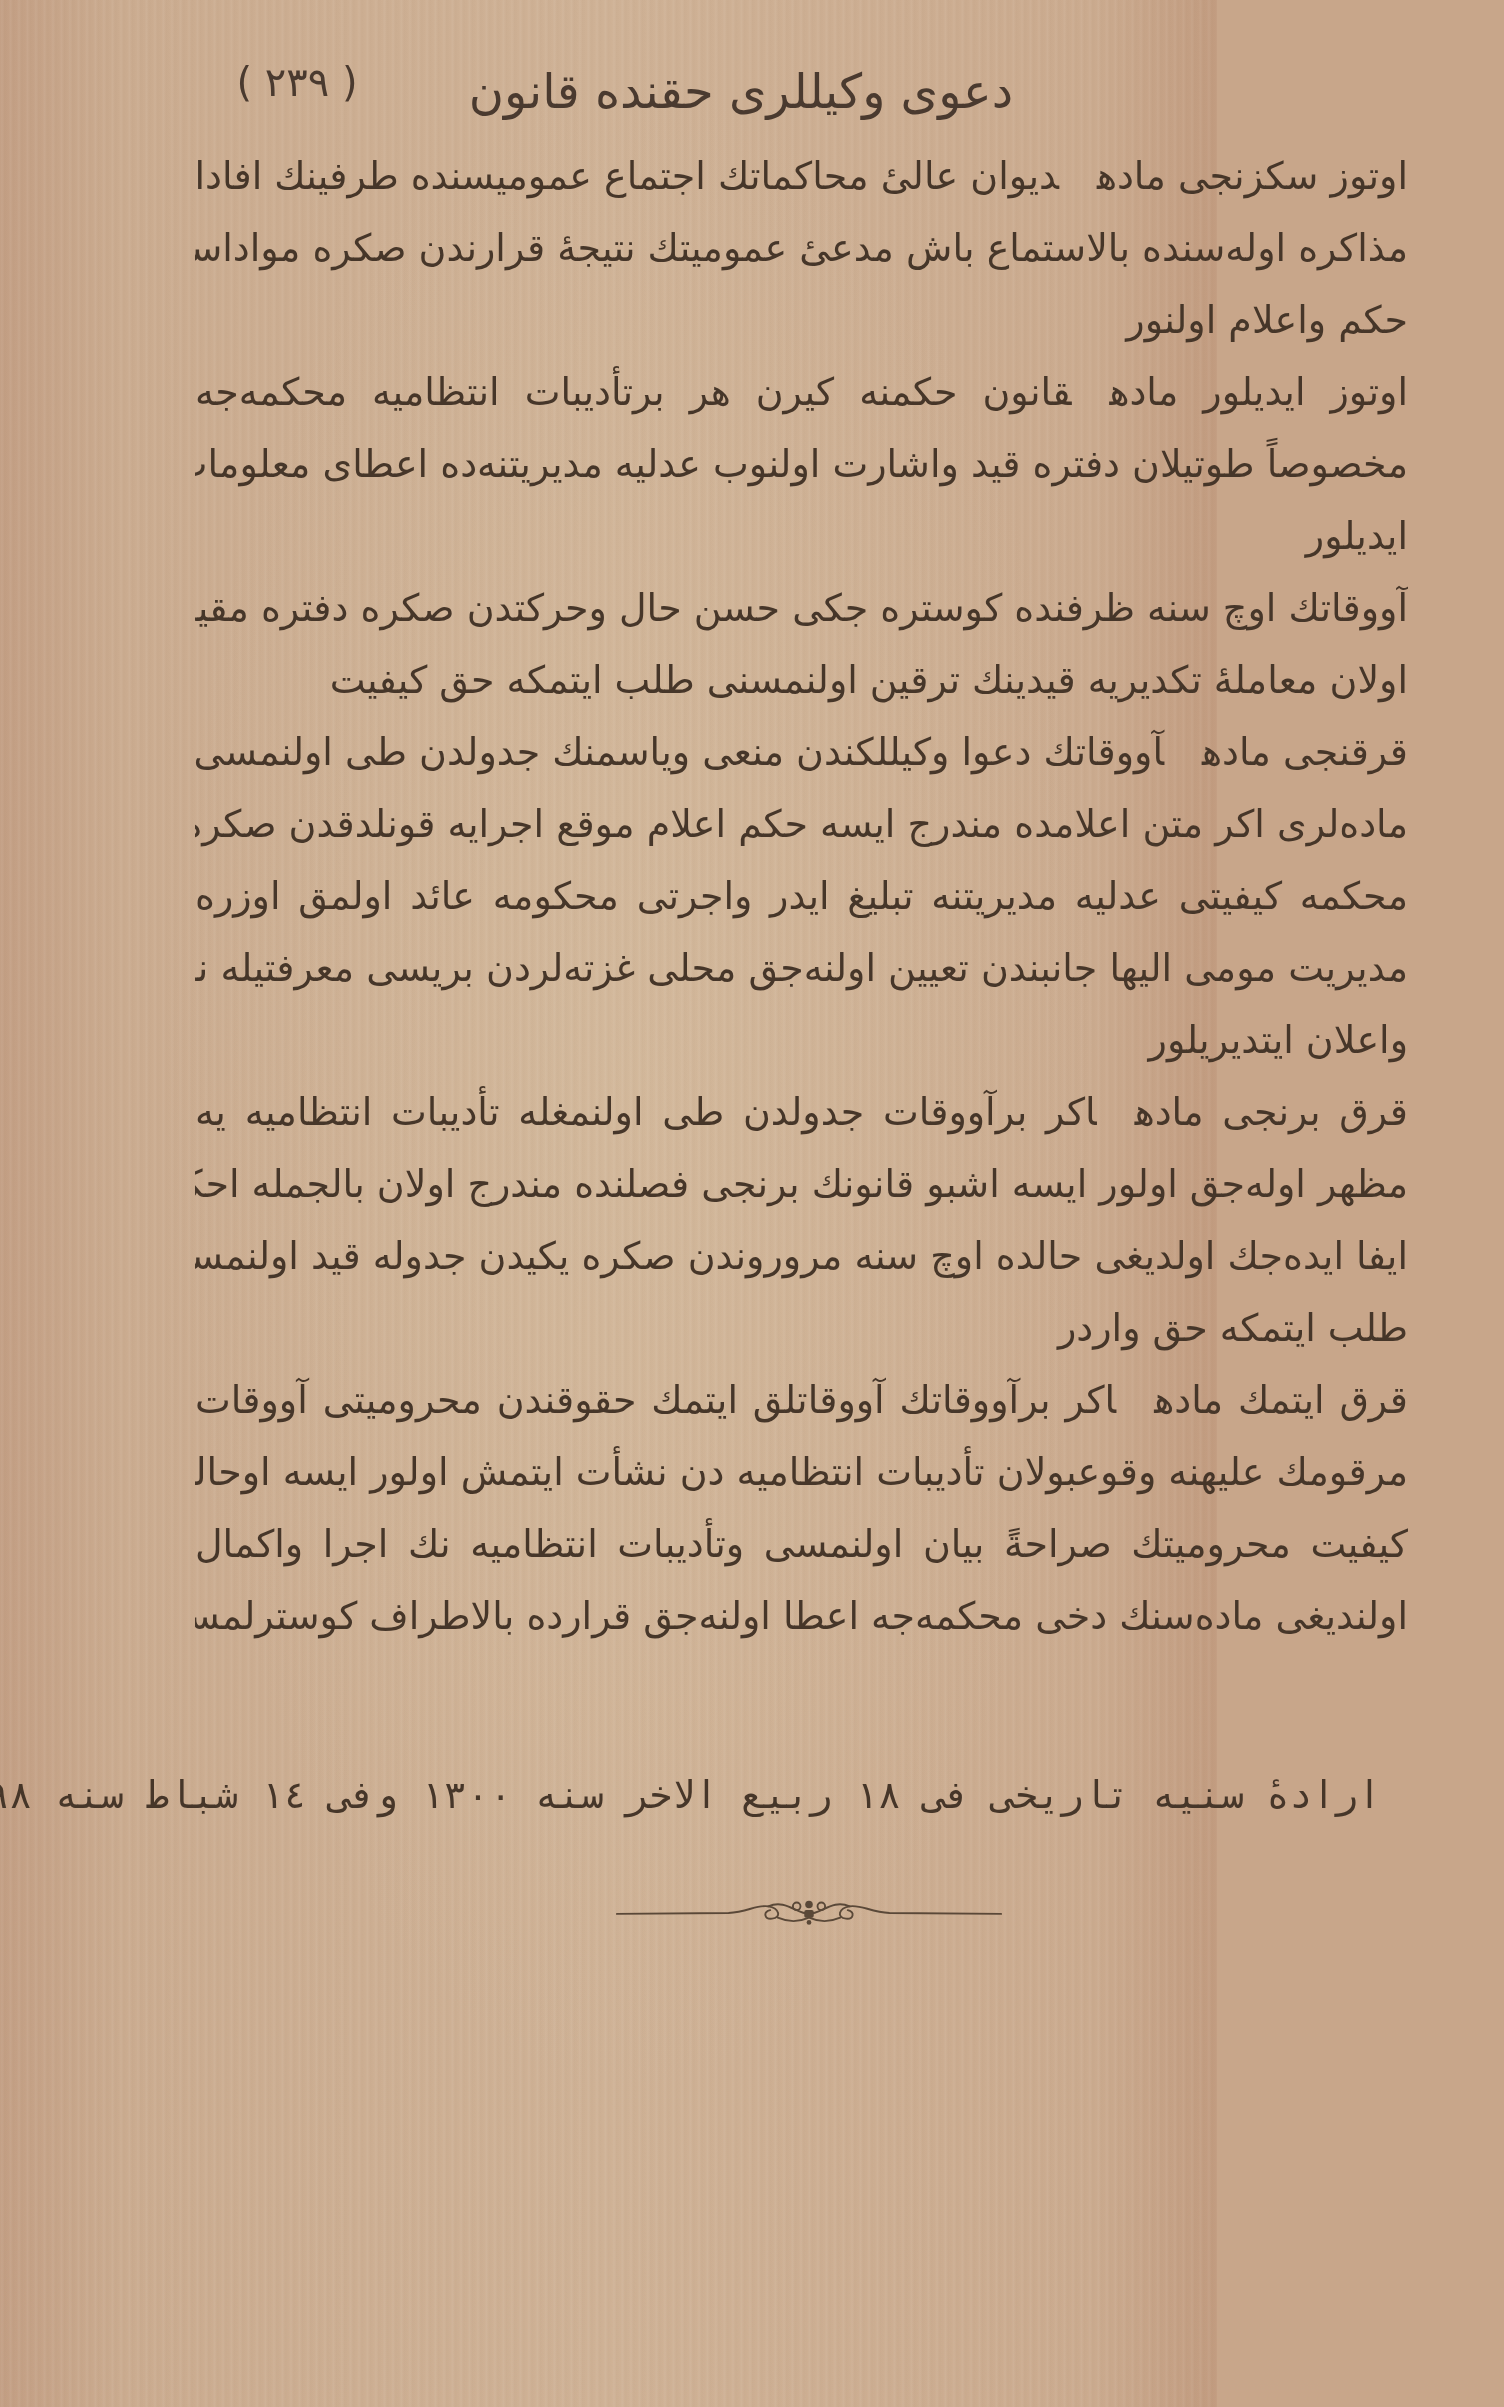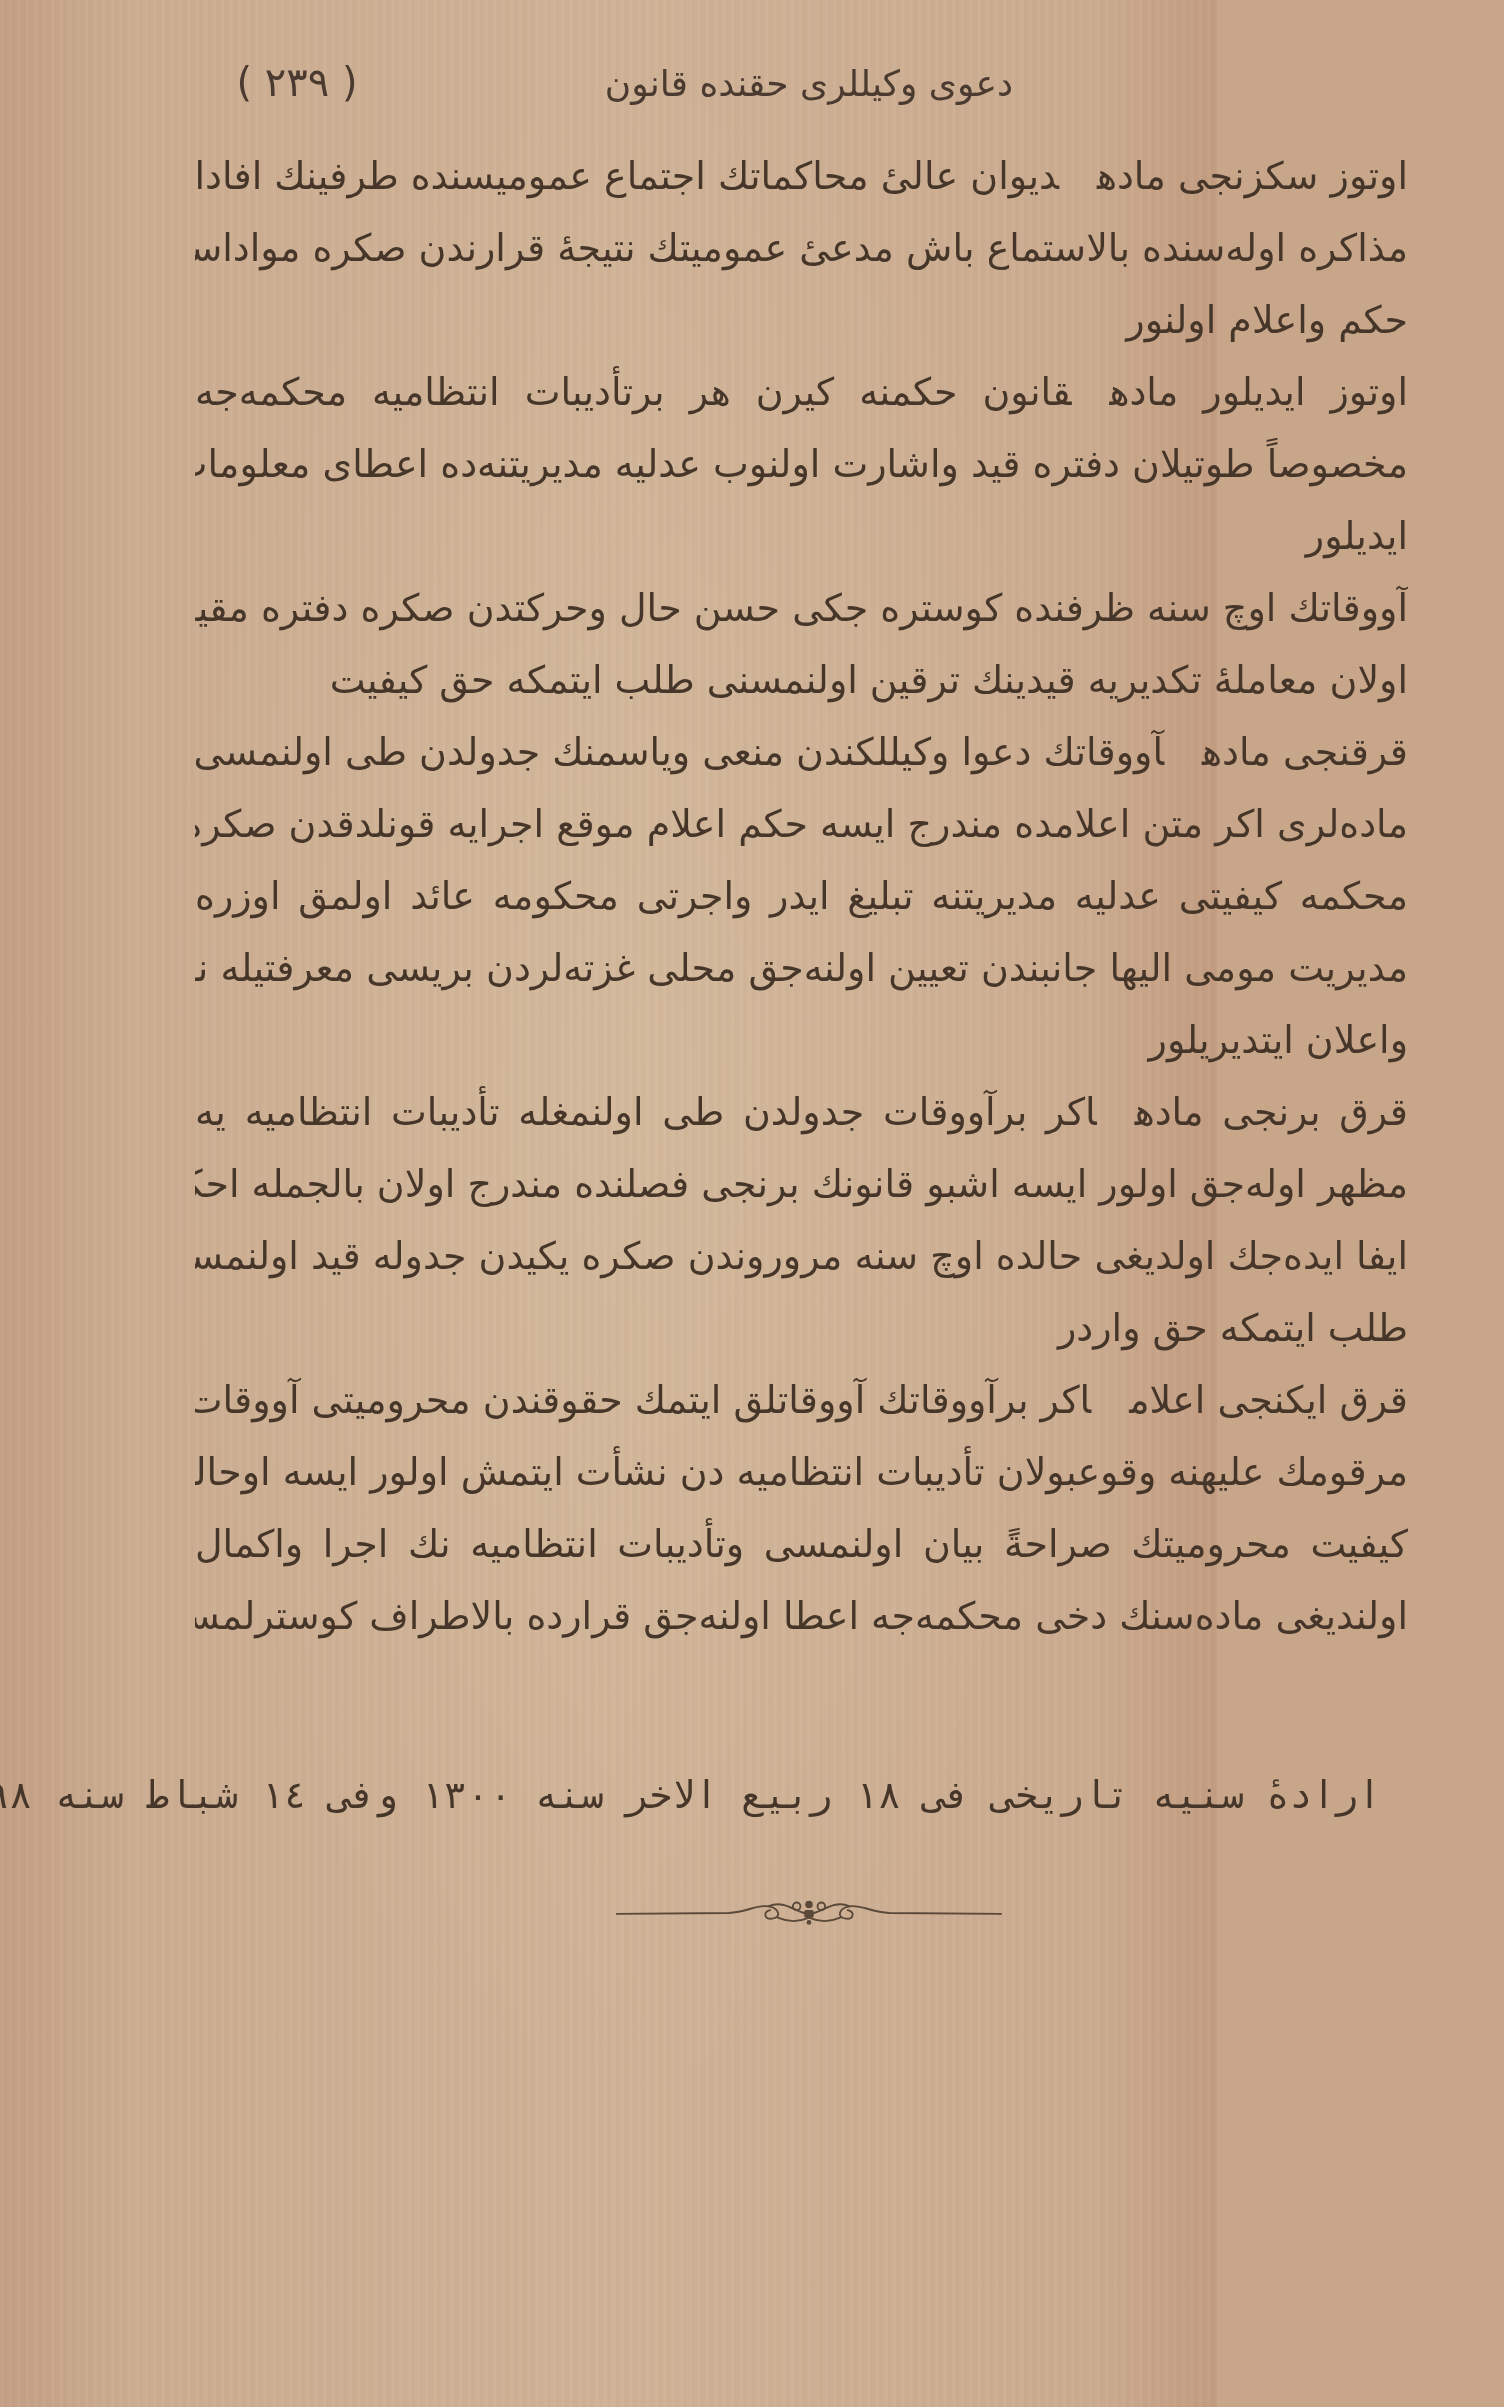--- a/index.html
+++ b/index.html
@@ -38,21 +38,21 @@
       top: 59px;
       left: 227px;
       width: 814px;
       height: 66px;
       color: #4a3a2f;
     }
     .running-head .title {
       position: absolute;
       right: 28px;
       top: 3.8px;
-      font-size: 36px;
+      font-size: 48px;
       direction: rtl;
       font-family: "DejaVu Sans", sans-serif;
     }
     .running-head .page-no {
       position: absolute;
       left: 9.5px;
       top: 0px;
       font-size: 40px;
       letter-spacing: 5.7px;
       direction: ltr;
@@ -125,21 +125,21 @@
       <div class="line short"><span>اولان معاملهٔ تكديريه قيدينك ترقين اولنمسنى طلب ايتمكه حق كيفيت</span></div>
       <div class="line"><span class="label">قرقنجى ماده</span><span>آووقاتك دعوا وكيللكندن منعى وياسمنك جدولدن طى اولنمسى</span></div>
       <div class="line"><span>مادەلرى اكر متن اعلامده مندرج ايسه حكم اعلام موقع اجرايه قونلدقدن صكره</span></div>
       <div class="line"><span>محكمه كيفيتى عدليه مديريتنه تبليغ ايدر واجرتى محكومه عائد اولمق اوزره</span></div>
       <div class="line"><span>مديريت مومى اليها جانبندن تعيين اولنەجق محلى غزتەلردن بريسى معرفتيله نشر</span></div>
       <div class="line short"><span>واعلان ايتديريلور</span></div>
       <div class="line"><span class="label">قرق برنجى ماده</span><span>اكر برآووقات جدولدن طى اولنمغله تأديبات انتظاميه يه</span></div>
       <div class="line"><span>مظهر اولەجق اولور ايسه اشبو قانونك برنجى فصلنده مندرج اولان بالجمله احكامى</span></div>
       <div class="line"><span>ايفا ايدەجك اولديغى حالده اوچ سنه مروروندن صكره يكيدن جدوله قيد اولنمسنى</span></div>
       <div class="line short"><span>طلب ايتمكه حق واردر</span></div>
-      <div class="line"><span class="label">قرق ايكنجى اعلام</span><span>اكر برآووقاتك آووقاتلق ايتمك حقوقندن محروميتى آووقات</span></div>
+      <div class="line"><span class="label">قرق ايتمك ماده</span><span>اكر برآووقاتك آووقاتلق ايتمك حقوقندن محروميتى آووقات</span></div>
       <div class="line"><span>مرقومك عليهنه وقوعبولان تأديبات انتظاميه دن نشأت ايتمش اولور ايسه اوحالده</span></div>
       <div class="line"><span>كيفيت محروميتك صراحةً بيان اولنمسى وتأديبات انتظاميه نك اجرا واكمال</span></div>
       <div class="line"><span>اولنديغى مادەسنك دخى محكمەجه اعطا اولنەجق قرارده بالاطراف كوسترلمسى</span></div>
     </div>
 
   <div class="decree">ارادهٔ سنيه تاريخى فى ١٨ ربيع الاخر سنه ١٣٠٠ وفى ١٤ شباط سنه ٩٨</div>
 
   <div class="ornament">
     <svg width="388" height="38" viewBox="0 0 410 40">
       <g fill="none" stroke="#5a4838" stroke-width="2" stroke-linecap="round">

